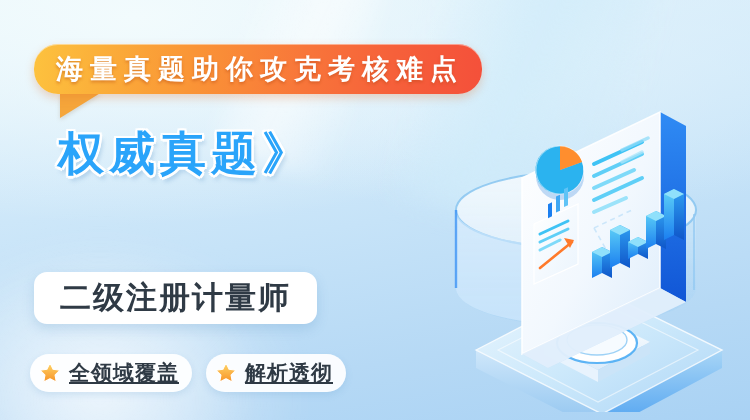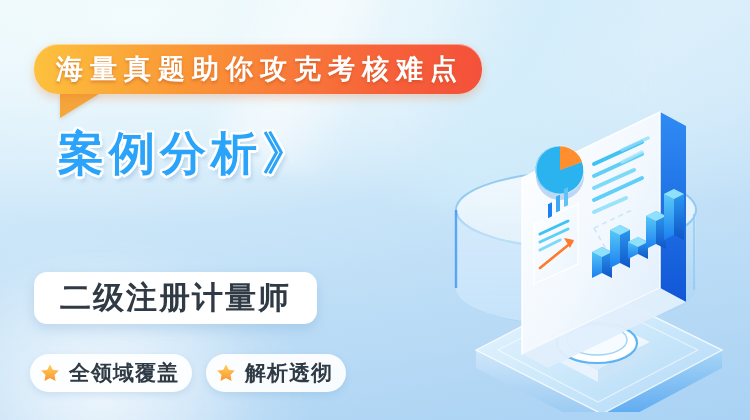--- a/index.html
+++ b/index.html
@@ -114,21 +114,21 @@
   .feature{
     display:flex; align-items:center; gap:7px;
     height:38px; padding:0 13px 0 8px;
     background:rgba(255,255,255,.92);
     border-radius:19px;
     box-shadow:0 3px 7px rgba(90,150,200,.18);
   }
   .star-icon{ width:24px; height:24px; display:block; flex:0 0 auto; }
   .feature-label{
     font-size:21px; font-weight:bold; letter-spacing:1px;
-    color:#2f3a45; white-space:nowrap;
+    color:#2f3a45; white-space:nowrap;text-decoration:underline;
   }
 
   
   .illus{
     position:absolute; right:-6px; top:92px;
     width:320px; height:320px;
     pointer-events:none;
   }
   .illus svg{ display:block; width:100%; height:100%; }
 </style>
@@ -297,21 +297,21 @@
   </div>
 
   <div class="ribbon-wrap">
     <div class="ribbon-tail"></div>
     <div class="ribbon">
       <span class="ribbon-text">海量真题助你攻克考核难点</span>
     </div>
   </div>
 
   <div class="title-block">
-    <div class="title-line title-line-2">案例分析》</div>
+    <div class="title-line title-line-2">权威真题》</div>
   </div>
 
   <div class="subtitle-pill">
     <span class="subtitle-text">二级注册计量师</span>
   </div>
 
   <div class="features">
 
     <div class="feature">
       <svg class="star-icon" viewBox="0 0 24 24">

